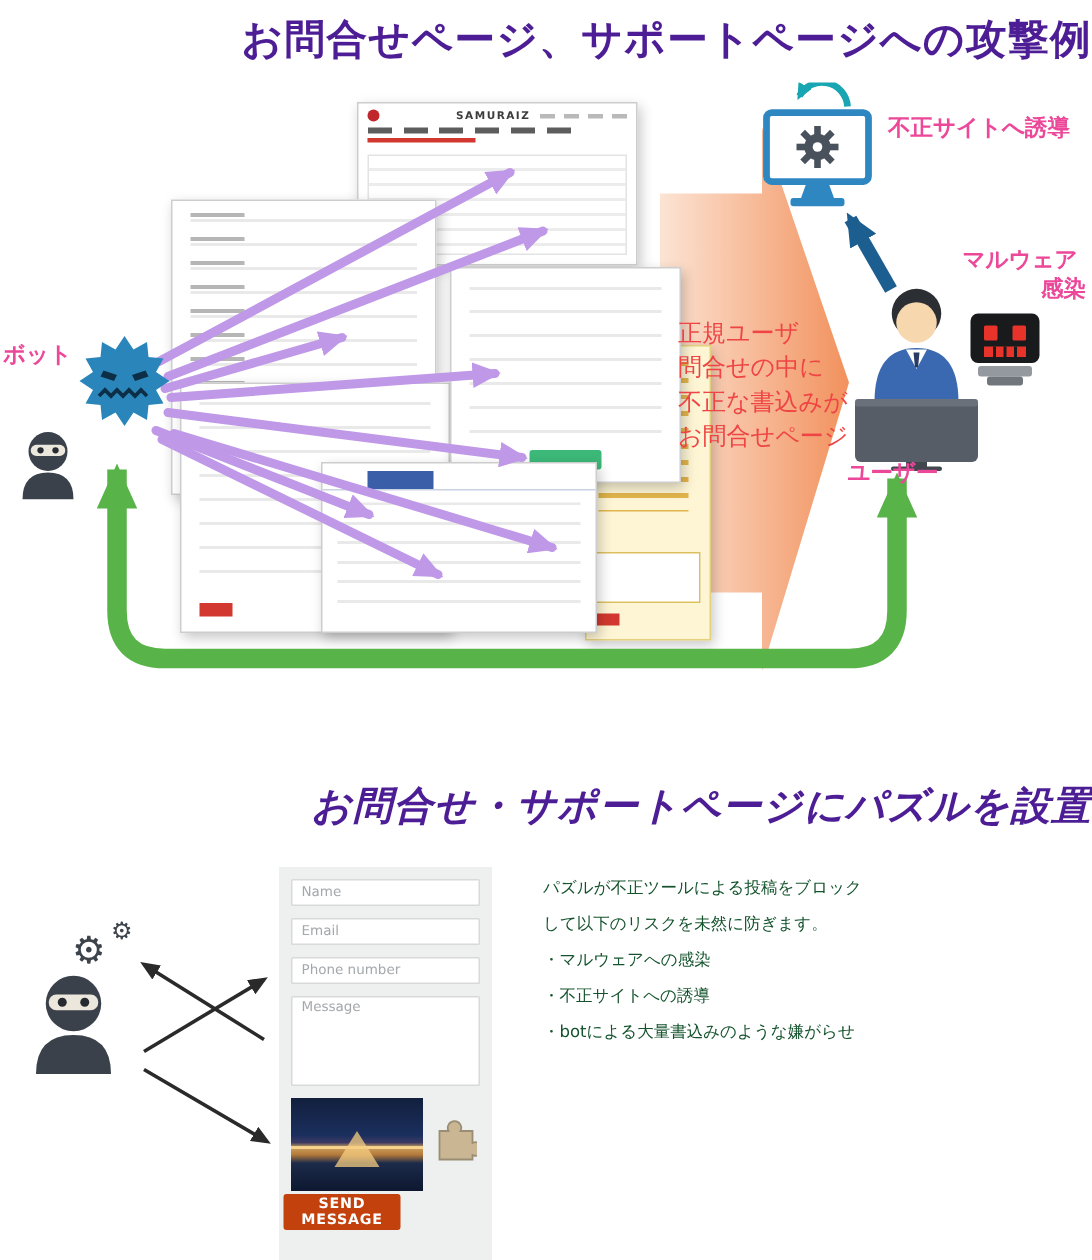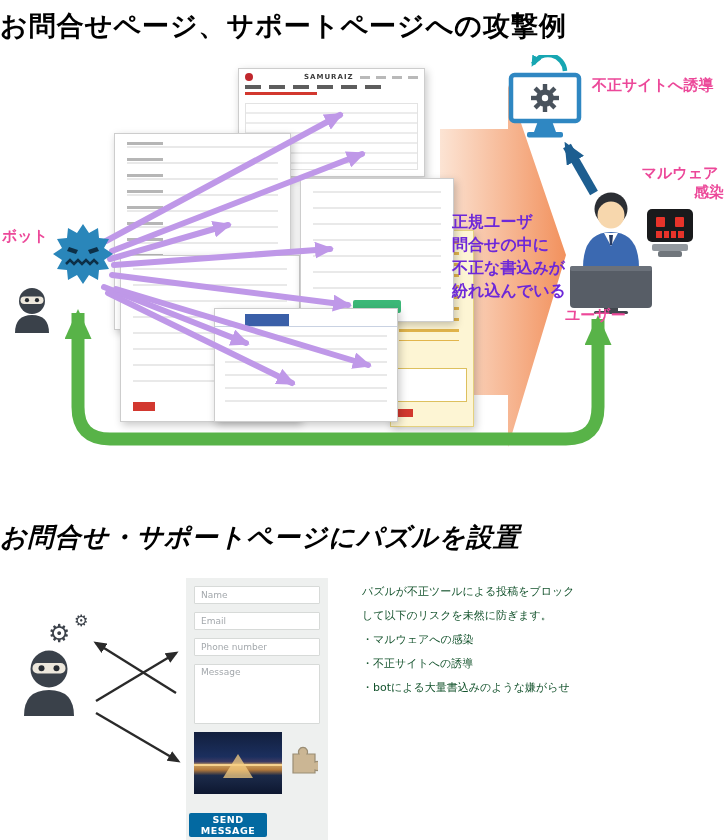--- a/index.html
+++ b/index.html
@@ -1,21 +1,21 @@
 <!DOCTYPE html>
 <html><head>
 <meta charset="utf-8">
 <style>
   html,body{margin:0;padding:0;background:#fff;}
   body{font-family:"DejaVu Sans",sans-serif;}
   .canvas{position:relative;width:728px;height:840px;background:#fff;overflow:hidden;margin:0 auto;}
 
   
-  .title{position:absolute;left:0;width:100%;text-align:left;margin:0;
-         color:#000000;font-weight:700;letter-spacing:1px;}
+  .title{position:absolute;left:0;width:100%;text-align:right;margin:0;
+         color:#4c1d95;font-weight:700;letter-spacing:1px;}
   .title-top{top:8px;font-size:27px;}
   .title-bottom{top:520px;font-size:26px;font-style:italic;}
 
   
   .diagram{position:absolute;left:0;top:55px;width:728px;height:415px;}
   .layer{position:absolute;inset:0;pointer-events:none;}
   .z1{z-index:1}.z3{z-index:3}
 
   .card{position:absolute;background:#fff;border:1px solid #cdcdcd;
         box-shadow:2px 3px 8px rgba(0,0,0,.22);z-index:2;}
@@ -46,21 +46,21 @@
   .tab-blue{position:absolute;left:30px;top:5px;width:44px;height:12px;background:#3a5fa8;}
   .c5-divider{position:absolute;left:0;right:0;top:17px;height:1px;background:#c9d2e2;}
   .c5-rows{position:absolute;left:10px;right:10px;top:26px;bottom:10px;
       background:repeating-linear-gradient(to bottom,#e9e9e9 0 2px,transparent 2px 13px);}
   .ylines{position:absolute;left:8px;right:14px;top:10px;height:100px;
       background:repeating-linear-gradient(to bottom,#e2b54c 0 3px,transparent 3px 11px);}
   .ybox{position:absolute;left:6px;right:6px;bottom:24px;height:32px;background:#fff;border:1px solid #ddc05e;}
   .chip-red2{position:absolute;left:6px;bottom:9px;width:16px;height:8px;background:#d2382f;}
 
   .caption{position:absolute;left:452px;top:155px;z-index:4;
-      color:#6d28d9;font-size:16px;font-weight:700;line-height:23px;white-space:nowrap;}
+      color:#ef4444;font-size:16px;font-weight:400;line-height:23px;white-space:nowrap;}
   .caption span{display:block;}
 
   .diagram-label{position:absolute;z-index:5;font-size:15px;font-weight:700;color:#ec4899;}
   .bot-label{left:2px;top:172px;}
   .redirect-label{left:592px;top:21px;}
   .malware-label{left:636px;top:109px;width:88px;text-align:center;line-height:19px;}
   .user-label{left:565px;top:251px;width:92px;}
 
   .icon-abs{position:absolute;z-index:5;}
 
@@ -79,21 +79,21 @@
   .mock-form textarea{height:60px;resize:none;}
   .mock-form input::placeholder,.mock-form textarea::placeholder{color:#a3a8ac;}
   .puzzle-row{position:relative;margin:6px 8px 0;height:70px;}
   .captcha-photo{position:absolute;left:0;top:0;width:88px;height:62px;
       background:linear-gradient(180deg,#121f3d 0%,#1b2f5e 40%,#3c3a63 48%,#caa05f 53%,#b4793a 61%,#1c2b4a 70%,#0d1730 100%);}
   .pyramid{position:absolute;left:50%;transform:translateX(-50%);bottom:16px;width:0;height:0;
       border-left:15px solid transparent;border-right:15px solid transparent;
       border-bottom:24px solid rgba(245,205,130,.75);}
   .glow-line{position:absolute;left:0;right:0;top:32px;height:2px;background:rgba(255,220,150,.85);}
   .puzzle-piece{position:absolute;left:96px;top:12px;}
-  .send-btn{position:absolute;left:3px;bottom:3px;width:78px;height:24px;background:#0369a1;border:none;
+  .send-btn{position:absolute;left:3px;bottom:20px;width:78px;height:24px;background:#c2410c;border:none;
       border-radius:2px;color:#fff;font-family:"DejaVu Sans",sans-serif;font-size:9.5px;font-weight:700;
       letter-spacing:.5px;cursor:pointer;}
 
   .solution-text{position:absolute;left:362px;top:15px;width:360px;z-index:2;
       color:#14532d;font-size:11px;line-height:24px;}
   .solution-text .desc{margin:0;}
   .solution-text .bullet{margin:0;}
 </style>
 </head>
 <body>
@@ -181,21 +181,21 @@
 
       <path d="M 78 258 L 78 352 Q 78 384 110 384 L 566 384 Q 598 384 598 352 L 598 264" fill="none" stroke="#58b348" stroke-width="13" stroke-linejoin="round" marker-start="url(#mk-gr-s)" marker-end="url(#mk-gr-e)"></path>
 
       <line x1="594" y1="138" x2="567" y2="91" stroke="#1d5e90" stroke-width="9" marker-end="url(#mk-bl)"></line>
     </svg>
 
     <div class="caption">
       <span>正規ユーザ</span>
       <span>問合せの中に</span>
       <span>不正な書込みが</span>
-      <span>紛れ込んでいる</span>
+      <span>お問合せページ</span>
     </div>
 
     <div class="diagram-label bot-label">ボット</div>
     <svg class="icon-abs" style="left:52px;top:167px;" width="62" height="64" viewBox="0 0 62 64">
       <polygon fill="#2a86ba" points="61,32 52,38 57,47 47,48 46,58 37,53 31,62 25,53 16,58 15,48 5,47 10,38 1,32 10,26 5,17 15,16 16,6 25,11 31,2 37,11 46,6 47,16 57,17 52,26"></polygon>
       <polygon fill="#0c2f47" points="17,25 26,28 24,32 15,29"></polygon>
       <polygon fill="#0c2f47" points="45,25 36,28 38,32 47,29"></polygon>
       <polyline points="14,42 18,38 22,42 26,38 30,42 34,38 38,42 42,38 46,42" fill="none" stroke="#0c2f47" stroke-width="2.5"></polyline>
     </svg>
     <svg class="icon-abs" style="left:12px;top:231px;" width="40" height="47" viewBox="0 0 40 47">

